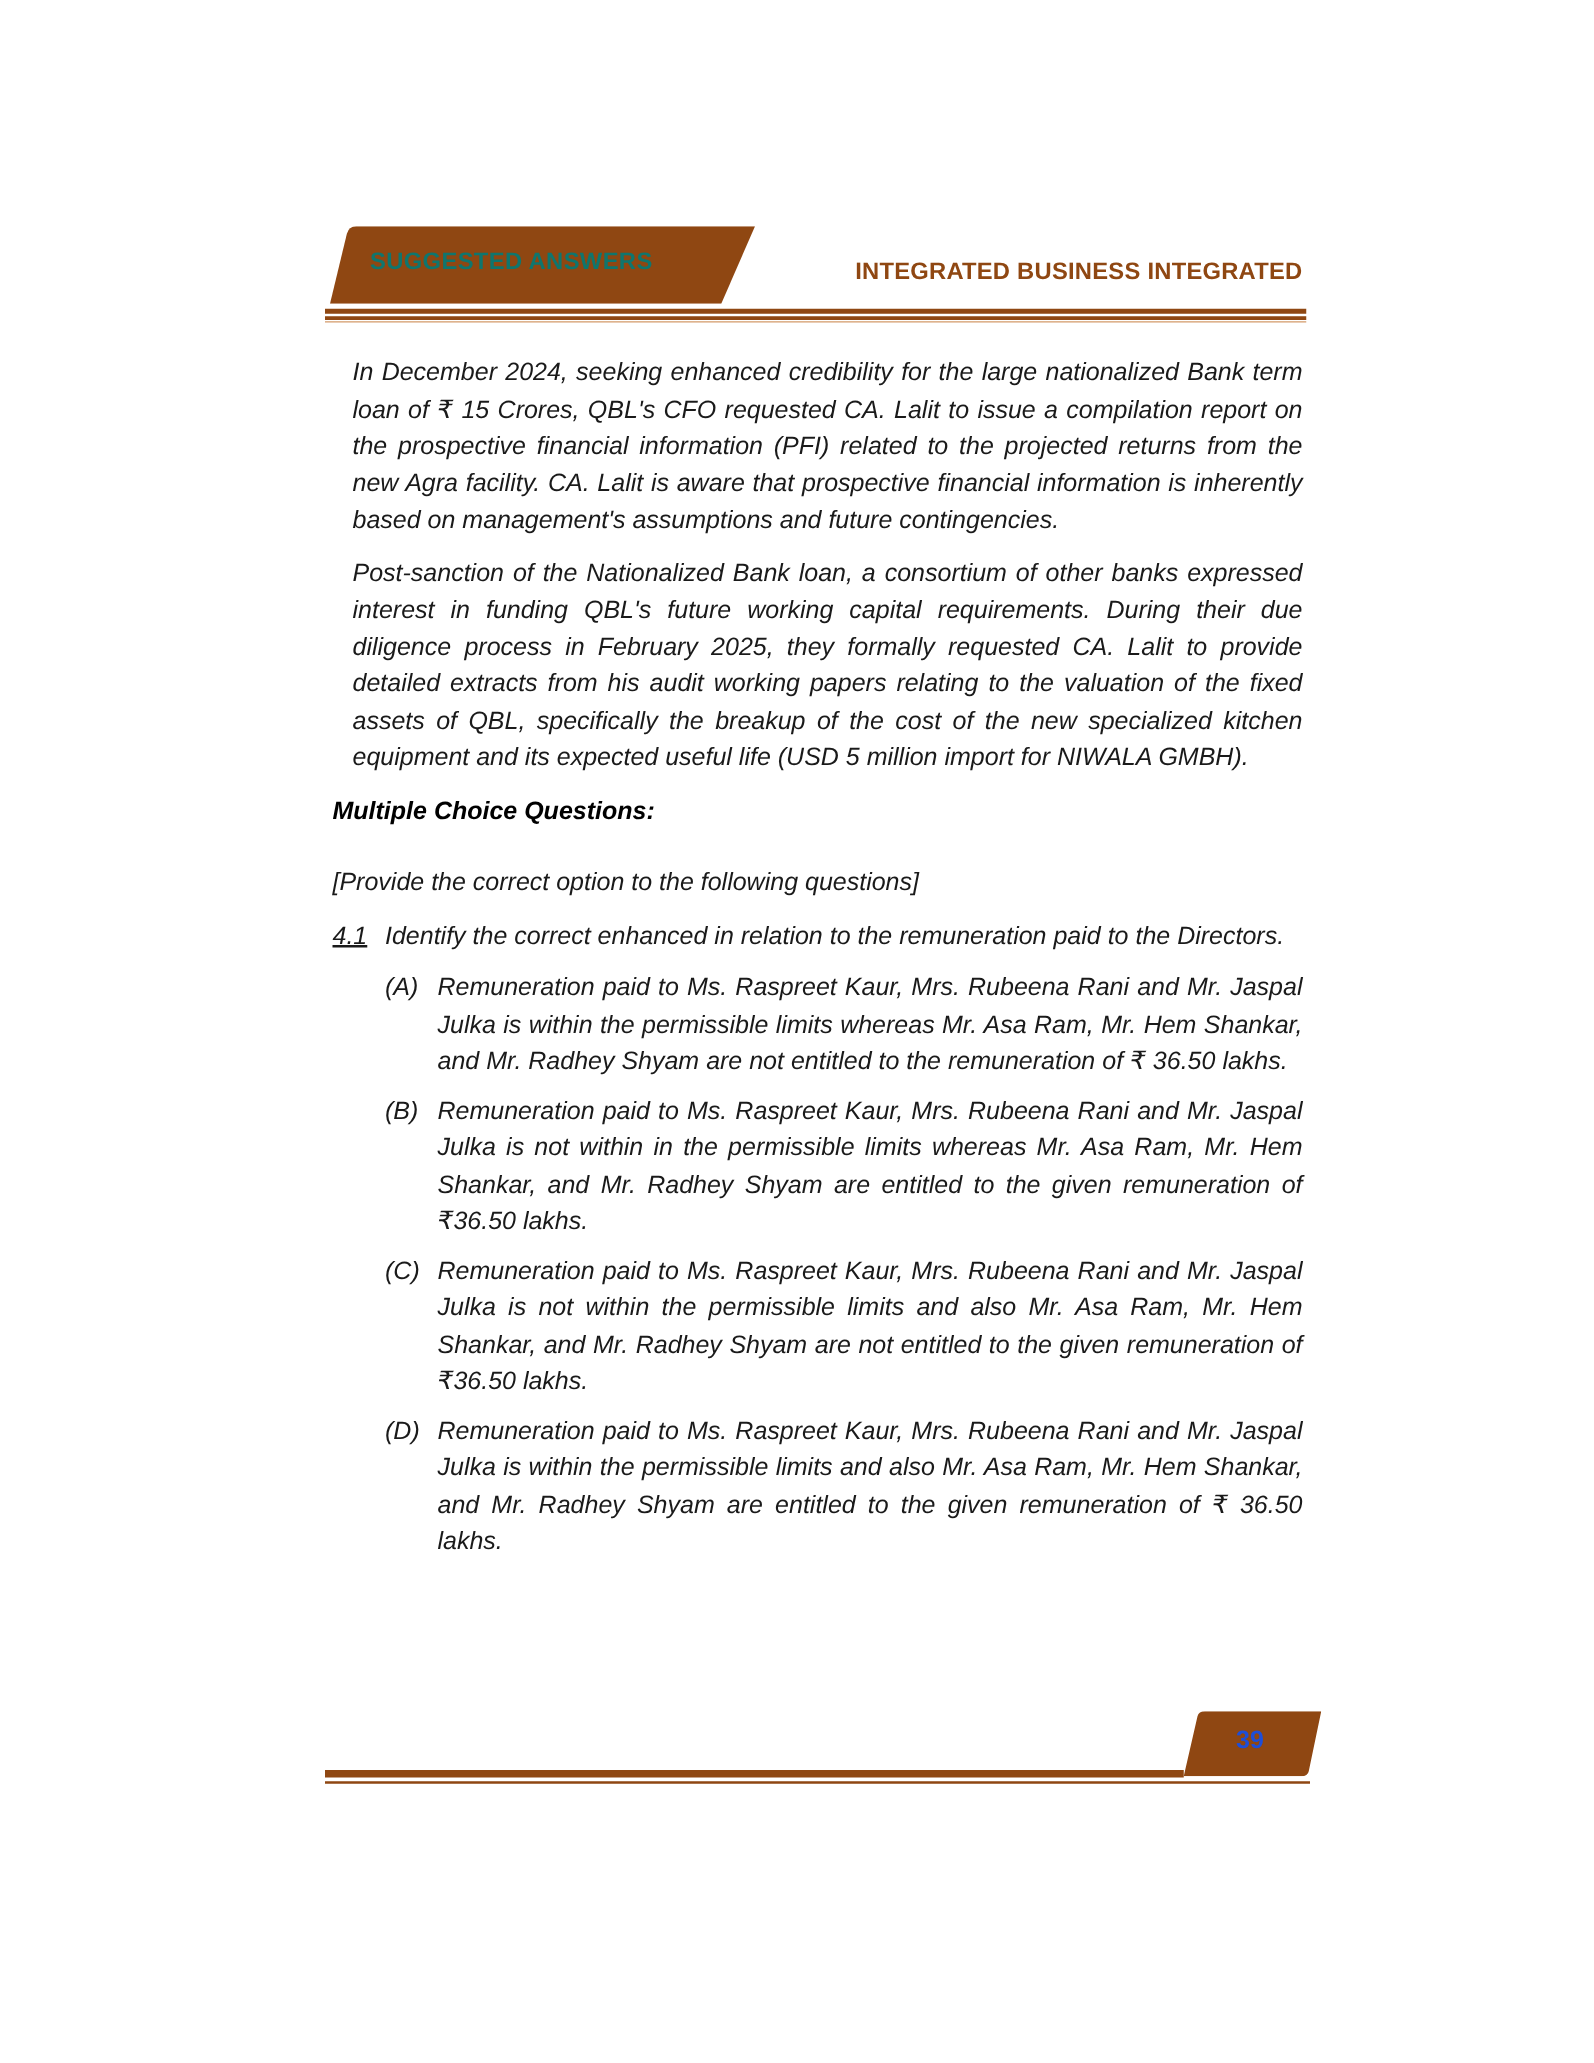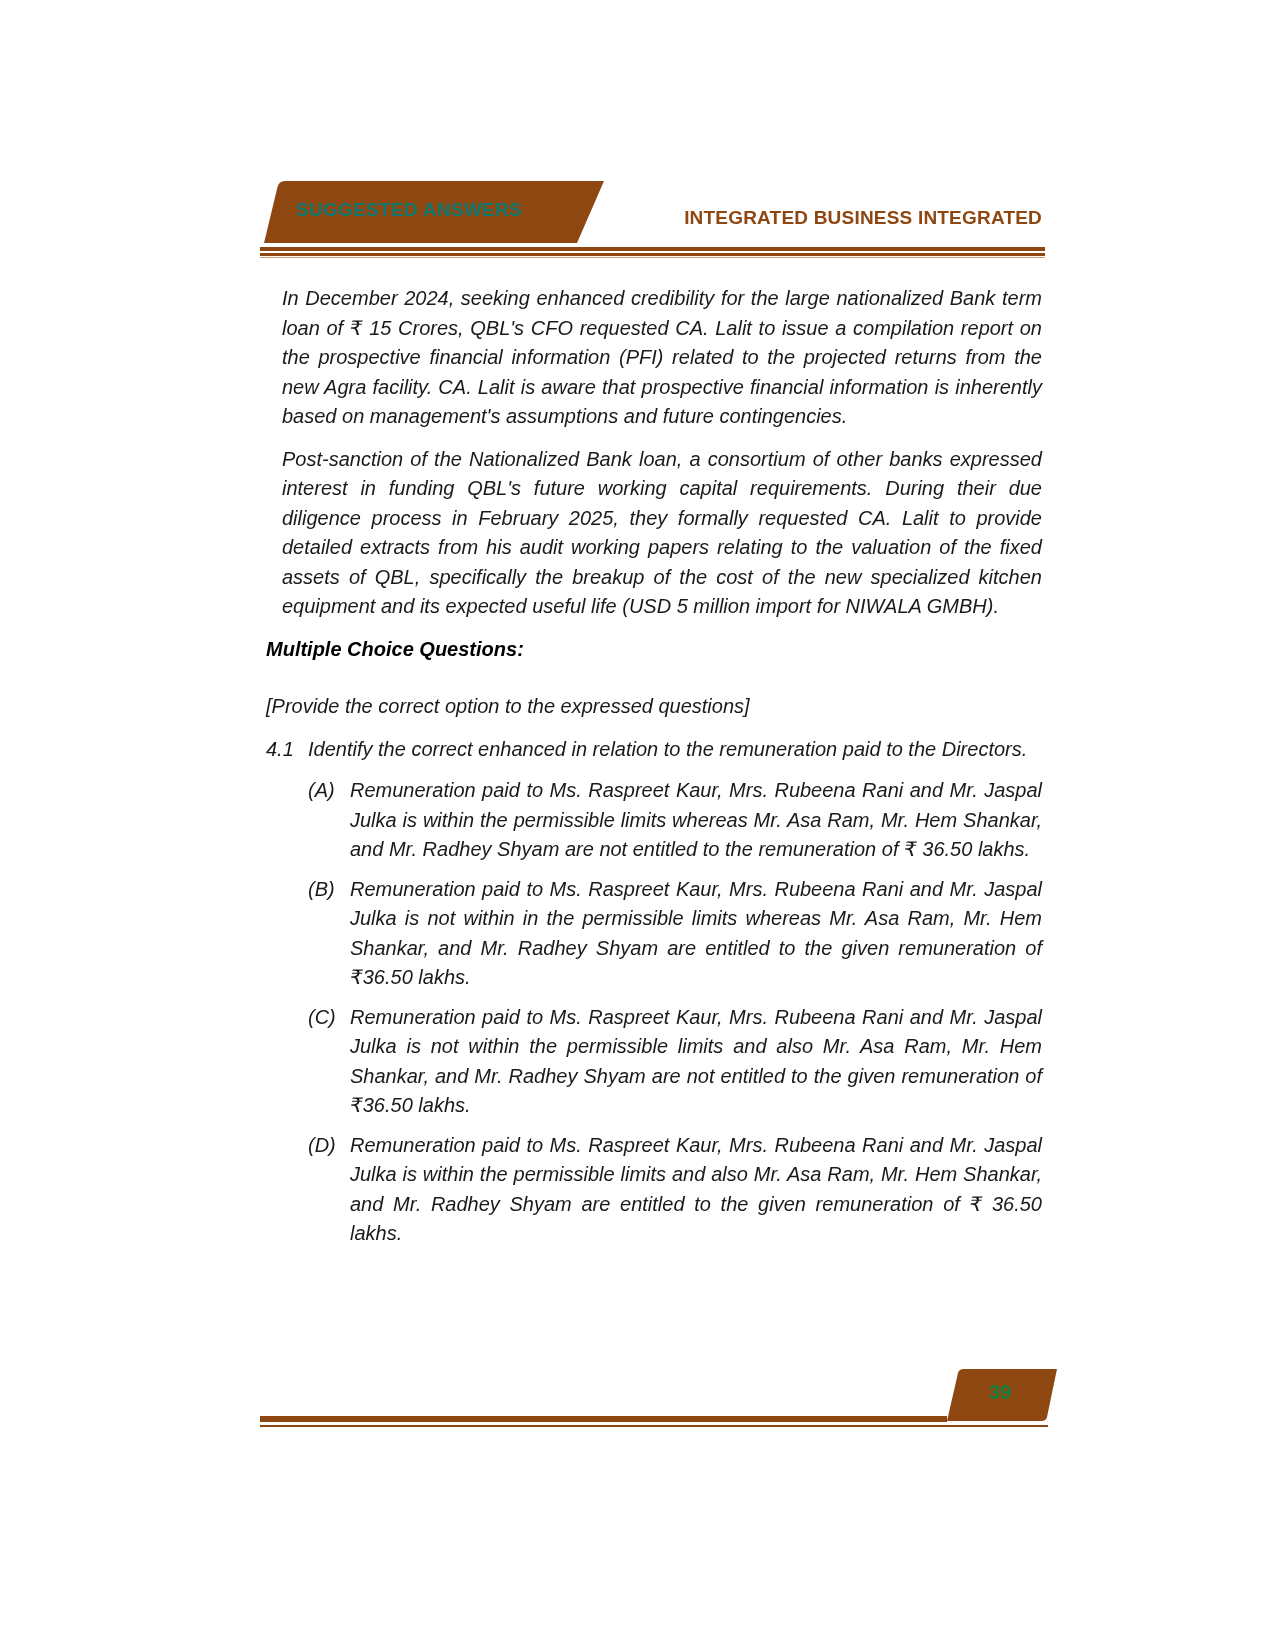--- a/index.html
+++ b/index.html
@@ -31,31 +31,31 @@
 
   
   .content{
     position:absolute;left:266px;top:284px;width:776px;
     font-style:italic;font-size:20px;line-height:29.5px;color:#1a1a1a;
   }
   .para{margin:0 0 13px 16px;text-align:justify;}
   .mcq-heading{margin:0 0 28px 0;font-weight:bold;color:#000;}
   .instruction{margin:0 0 13px 0;}
   .question{display:flex;margin:0 0 12px 0;}
-  .q-num{flex:0 0 42px;}
+  .q-num{flex:0 0 42px;text-decoration:underline;}
   .q-text{flex:1;text-align:justify;}
   .option{display:flex;margin:0 0 10px 0;padding-left:42px;}
   .opt-label{flex:0 0 42px;}
   .opt-text{flex:1;text-align:justify;}
 
   
   .footer-badge-svg{position:absolute;left:947px;top:1369px;width:110px;height:52px;}
   .footer-badge-label{
     position:absolute;left:947px;top:1381px;width:106px;text-align:center;
-    color:#15803d;font-weight:bold;font-size:20px;
+    color:#1d4ed8;font-weight:bold;font-size:20px;
   }
   .footer-rule-thick{position:absolute;left:260px;top:1416px;width:687px;height:5.5px;background:#8f4712;}
   .footer-rule-thin{position:absolute;left:260px;top:1424.5px;width:788px;height:2.5px;background:#8f4712;}
 </style>
 </head>
 <body>
 
 <div class="page">
 
   <svg class="header-badge-svg" viewBox="0 0 340 62" preserveAspectRatio="none" aria-hidden="true">
@@ -72,21 +72,21 @@
     <div class="rule-gap1"></div>
     <div class="rule-light"></div>
   </div>
 
   <div class="content">
     <p class="para">In December 2024, seeking enhanced credibility for the large nationalized Bank term loan of ₹ 15 Crores, QBL's CFO requested CA. Lalit to issue a compilation report on the prospective financial information (PFI) related to the projected returns from the new Agra facility. CA. Lalit is aware that prospective financial information is inherently based on management's assumptions and future contingencies.</p>
     <p class="para">Post-sanction of the Nationalized Bank loan, a consortium of other banks expressed interest in funding QBL's future working capital requirements. During their due diligence process in February 2025, they formally requested CA. Lalit to provide detailed extracts from his audit working papers relating to the valuation of the fixed assets of QBL, specifically the breakup of the cost of the new specialized kitchen equipment and its expected useful life (USD 5 million import for NIWALA GMBH).</p>
 
     <div class="mcq-heading">Multiple Choice Questions:</div>
 
-    <div class="instruction">[Provide the correct option to the expressed questions]</div>
+    <div class="instruction">[Provide the correct option to the following questions]</div>
 
     <div class="question">
       <div class="q-num">4.1</div>
       <div class="q-text">Identify the correct enhanced in relation to the remuneration paid to the Directors.</div>
     </div>
 
     <div class="option">
       <div class="opt-label">(A)</div>
       <div class="opt-text">Remuneration paid to Ms. Raspreet Kaur, Mrs. Rubeena Rani and Mr. Jaspal Julka is within the permissible limits whereas Mr. Asa Ram, Mr. Hem Shankar, and Mr. Radhey Shyam are not entitled to the remuneration of ₹ 36.50 lakhs.</div>
     </div>

